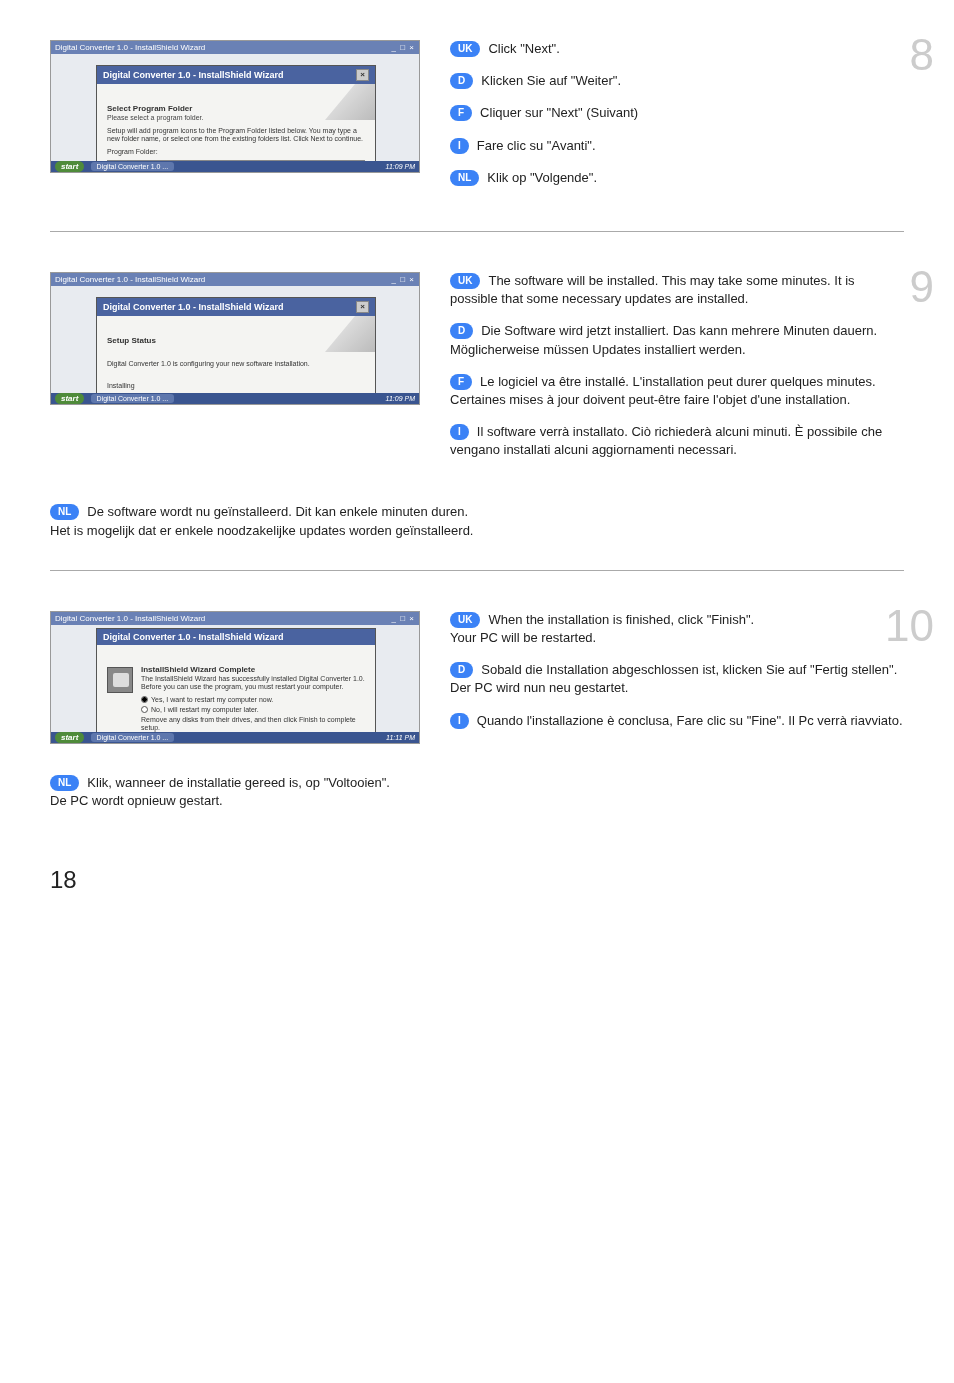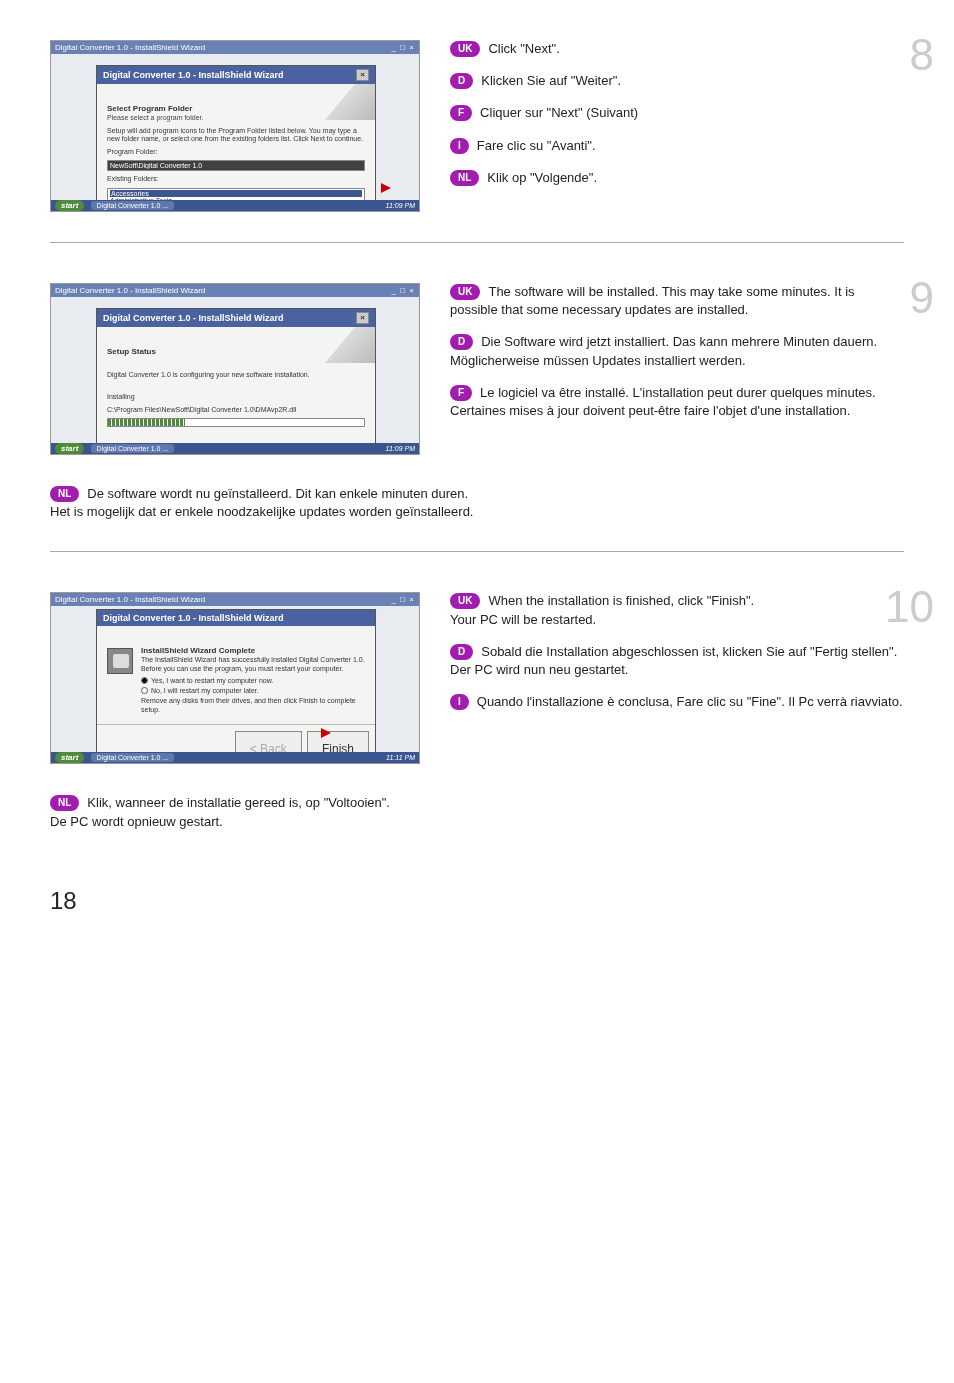--- a/index.html
+++ b/index.html
@@ -3,26 +3,26 @@
 <meta charset="utf-8">
 <style>
   * { box-sizing: border-box; margin: 0; padding: 0; }
   body { font-family: Arial, Helvetica, sans-serif; font-size: 13px; color: #222; background: #fff; width: 954px; margin: 0 auto; padding: 40px 50px 20px 50px; }
   .section { display: flex; gap: 30px; margin-bottom: 30px; align-items: flex-start; position: relative; }
   .left { flex: 0 0 370px; }
   .right { flex: 1; }
   .bignum { position: absolute; right: -30px; top: -10px; font-size: 44px; color: #ccc; font-weight: 300; font-family: "Trebuchet MS", Arial, sans-serif; }
   .hr { border: 0; border-top: 1px solid #aaa; margin: 30px 0 40px 0; }
   .lang-line { margin-bottom: 14px; line-height: 1.4; }
-  .badge { display: inline-block; background: #a21caf; color: #fff; border-radius: 10px; padding: 1px 8px; font-size: 10px; font-weight: bold; margin-right: 8px; vertical-align: 1px; }
+  .badge { display: inline-block; background: #3b82f6; color: #fff; border-radius: 10px; padding: 1px 8px; font-size: 10px; font-weight: bold; margin-right: 8px; vertical-align: 1px; }
   .pagenum-row { margin-top: 56px; }
   .pagenum { font-size: 24px; font-weight: 300; font-family: "Trebuchet MS", Arial, sans-serif; }
 
   
-  .shot { border: 1px solid #999; background: #e8ebf0; font-size: 8px; color: #333; position: relative; height: 172px; overflow: hidden; }
+  .shot { border: 1px solid #999; background: #e8ebf0; font-size: 8px; color: #333; position: relative; height: 133px; overflow: hidden; }
   .shot-titlebar { background: #6a81b5; color: #fff; padding: 2px 4px; font-size: 8px; display: flex; justify-content: space-between; align-items: center; }
   .shot-titlebar .winctrl { font-size: 8px; letter-spacing: 1px; }
   .dialog { position: absolute; left: 45px; top: 24px; width: 280px; background: #f4f4f2; border: 1px solid #555; }
   .dialog-title { background: #4a63a0; color: #fff; padding: 3px 6px; font-size: 9px; font-weight: bold; display: flex; justify-content: space-between; align-items: center; }
   .dialog-close { background: #ccc; color: #333; border: 1px solid #888; padding: 0 3px; font-size: 8px; line-height: 10px; }
   .dialog-body { padding: 20px 10px 6px 10px; }
   .dialog-head { font-weight: bold; font-size: 8px; margin-bottom: 1px; }
   .dialog-sub { font-size: 7px; color: #444; margin-bottom: 6px; }
   .dialog-text { font-size: 7px; margin-bottom: 4px; line-height: 1.2; }
   .dialog input.textline { width: 100%; font-size: 7px; padding: 1px 2px; border: 1px solid #888; background: #404040; color: #fff; }
@@ -144,20 +144,21 @@
         <span class="tasktab">Digital Converter 1.0 ...</span></span>
         <span class="tray">11:09 PM</span>
       </div>
     </div>
   </div>
   <div class="right">
     <div class="lang-line"><span class="badge">UK</span><span>The software will be installed. This may take some minutes.  It is possible that some necessary updates are installed.</span></div>
     <div class="lang-line"><span class="badge">D</span><span style="white-space:pre-line">Die Software wird jetzt installiert. Das kann mehrere Minuten dauern.
 Möglicherweise müssen Updates installiert werden.</span></div>
     <div class="lang-line"><span class="badge">F</span><span>Le logiciel va être installé. L'installation peut durer quelques minutes. Certaines mises à jour doivent peut-être faire l'objet d'une installation.</span></div>
+    <div class="lang-line"><span class="badge">I</span><span>Il software verrà installato. Ciò richiederà alcuni minuti.  È possibile che vengano installati alcuni aggiornamenti necessari.</span></div>
   </div>
 </div>
 <div class="lang-line" style="margin-top:8px;"><span class="badge">NL</span><span style="white-space:pre-line">De software wordt nu geïnstalleerd. Dit kan enkele minuten duren.
 Het is mogelijk dat er enkele noodzakelijke updates worden geïnstalleerd.</span></div>
 
 <hr class="hr">
 
 <div class="section">
   <div class="bignum">10</div>
   <div class="left">

